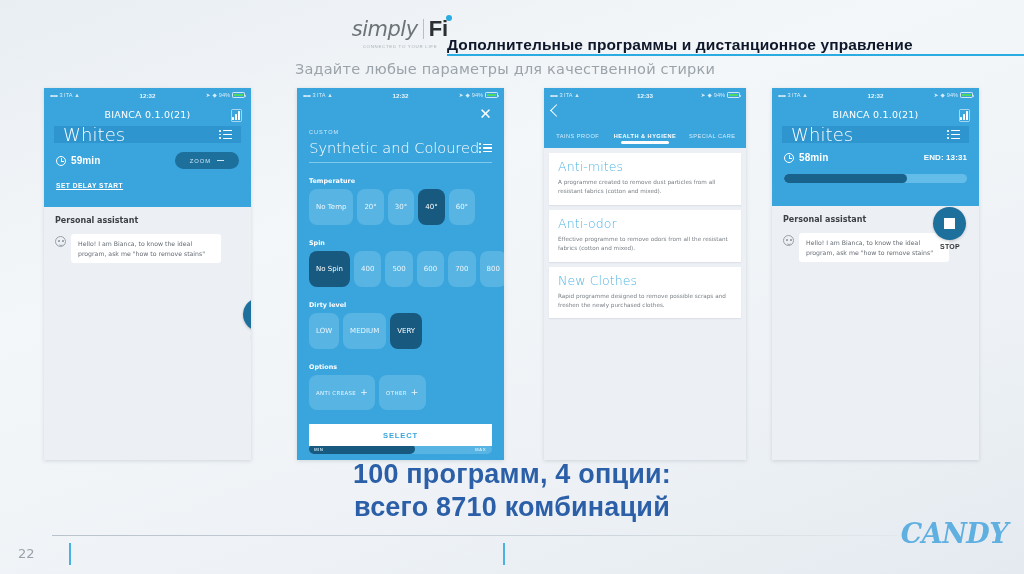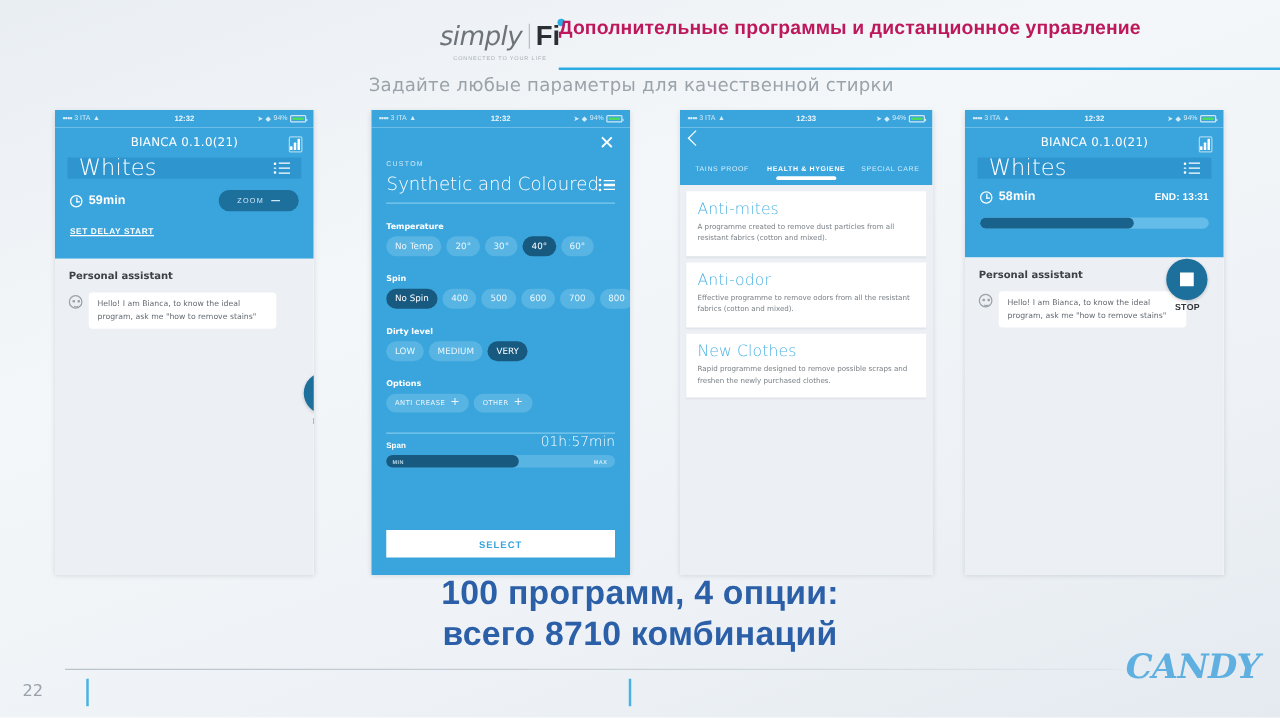--- a/index.html
+++ b/index.html
@@ -28,22 +28,22 @@
   }
   .logo-dot {
     position: absolute; right: -4px; top: -3px; width: 6px; height: 6px;
     border-radius: 50%; background: #2aace2;
   }
   .logo-tag {
     font-size: 4.4px; letter-spacing: 0.7px; color: #a9b0b6; margin-top: 4px;
     white-space: nowrap; font-family: "Liberation Sans", sans-serif;
   }
   .header-title {
-    position: absolute; left: 447px; top: 14px;
-    font-size: 15.5px; font-weight: bold; color: #be185d;
+    position: absolute; left: 447px; top: 36px;
+    font-size: 15.5px; font-weight: bold; color: #0f172a;
     white-space: nowrap; letter-spacing: 0.1px;
   }
   .header-rule {
     position: absolute; left: 447px; top: 54px; width: 577px; height: 2px;
     background: #2aace2;
   }
   .header-sub {
     position: absolute; left: 0; top: 61px; width: 1010px;
     text-align: center; font-size: 14.5px; color: #9ba3aa;
     font-family: "DejaVu Sans", sans-serif; letter-spacing: 0.2px;
@@ -208,21 +208,21 @@
     color: #ffffff; font-size: 14.5px; font-weight: 300;
     font-family: "DejaVu Sans", sans-serif;
   }
   .grp-lbl {
     color: #ffffff; font-size: 6.4px; font-weight: bold; margin-top: 14px;
     font-family: "DejaVu Sans", sans-serif;
   }
   .chips { display: flex; gap: 4px; margin-top: 4px; flex-wrap: nowrap; }
   .chip {
     background: #58b5e3; border-radius: 8px; color: #eaf6fd;
-    font-size: 7px; padding: 4px 7px; white-space: nowrap;
+    font-size: 7px; padding: 14px 7px; white-space: nowrap;
     font-family: "DejaVu Sans", sans-serif;
   }
   .chip.sel { background: #17597f; color: #ffffff; }
   .chip.plus { display: flex; align-items: center; gap: 4px; font-size: 5.4px; letter-spacing: 0.4px; }
   .chip.plus em { font-style: normal; font-size: 9px; line-height: 7px; }
   .divider { height: 1px; background: #7ecaec; margin-top: 16px; }
   .span-row {
     display: flex; align-items: flex-end; justify-content: space-between; 
   }
   .span-lbl { color: #ffffff; font-size: 6.4px; font-weight: bold; }

